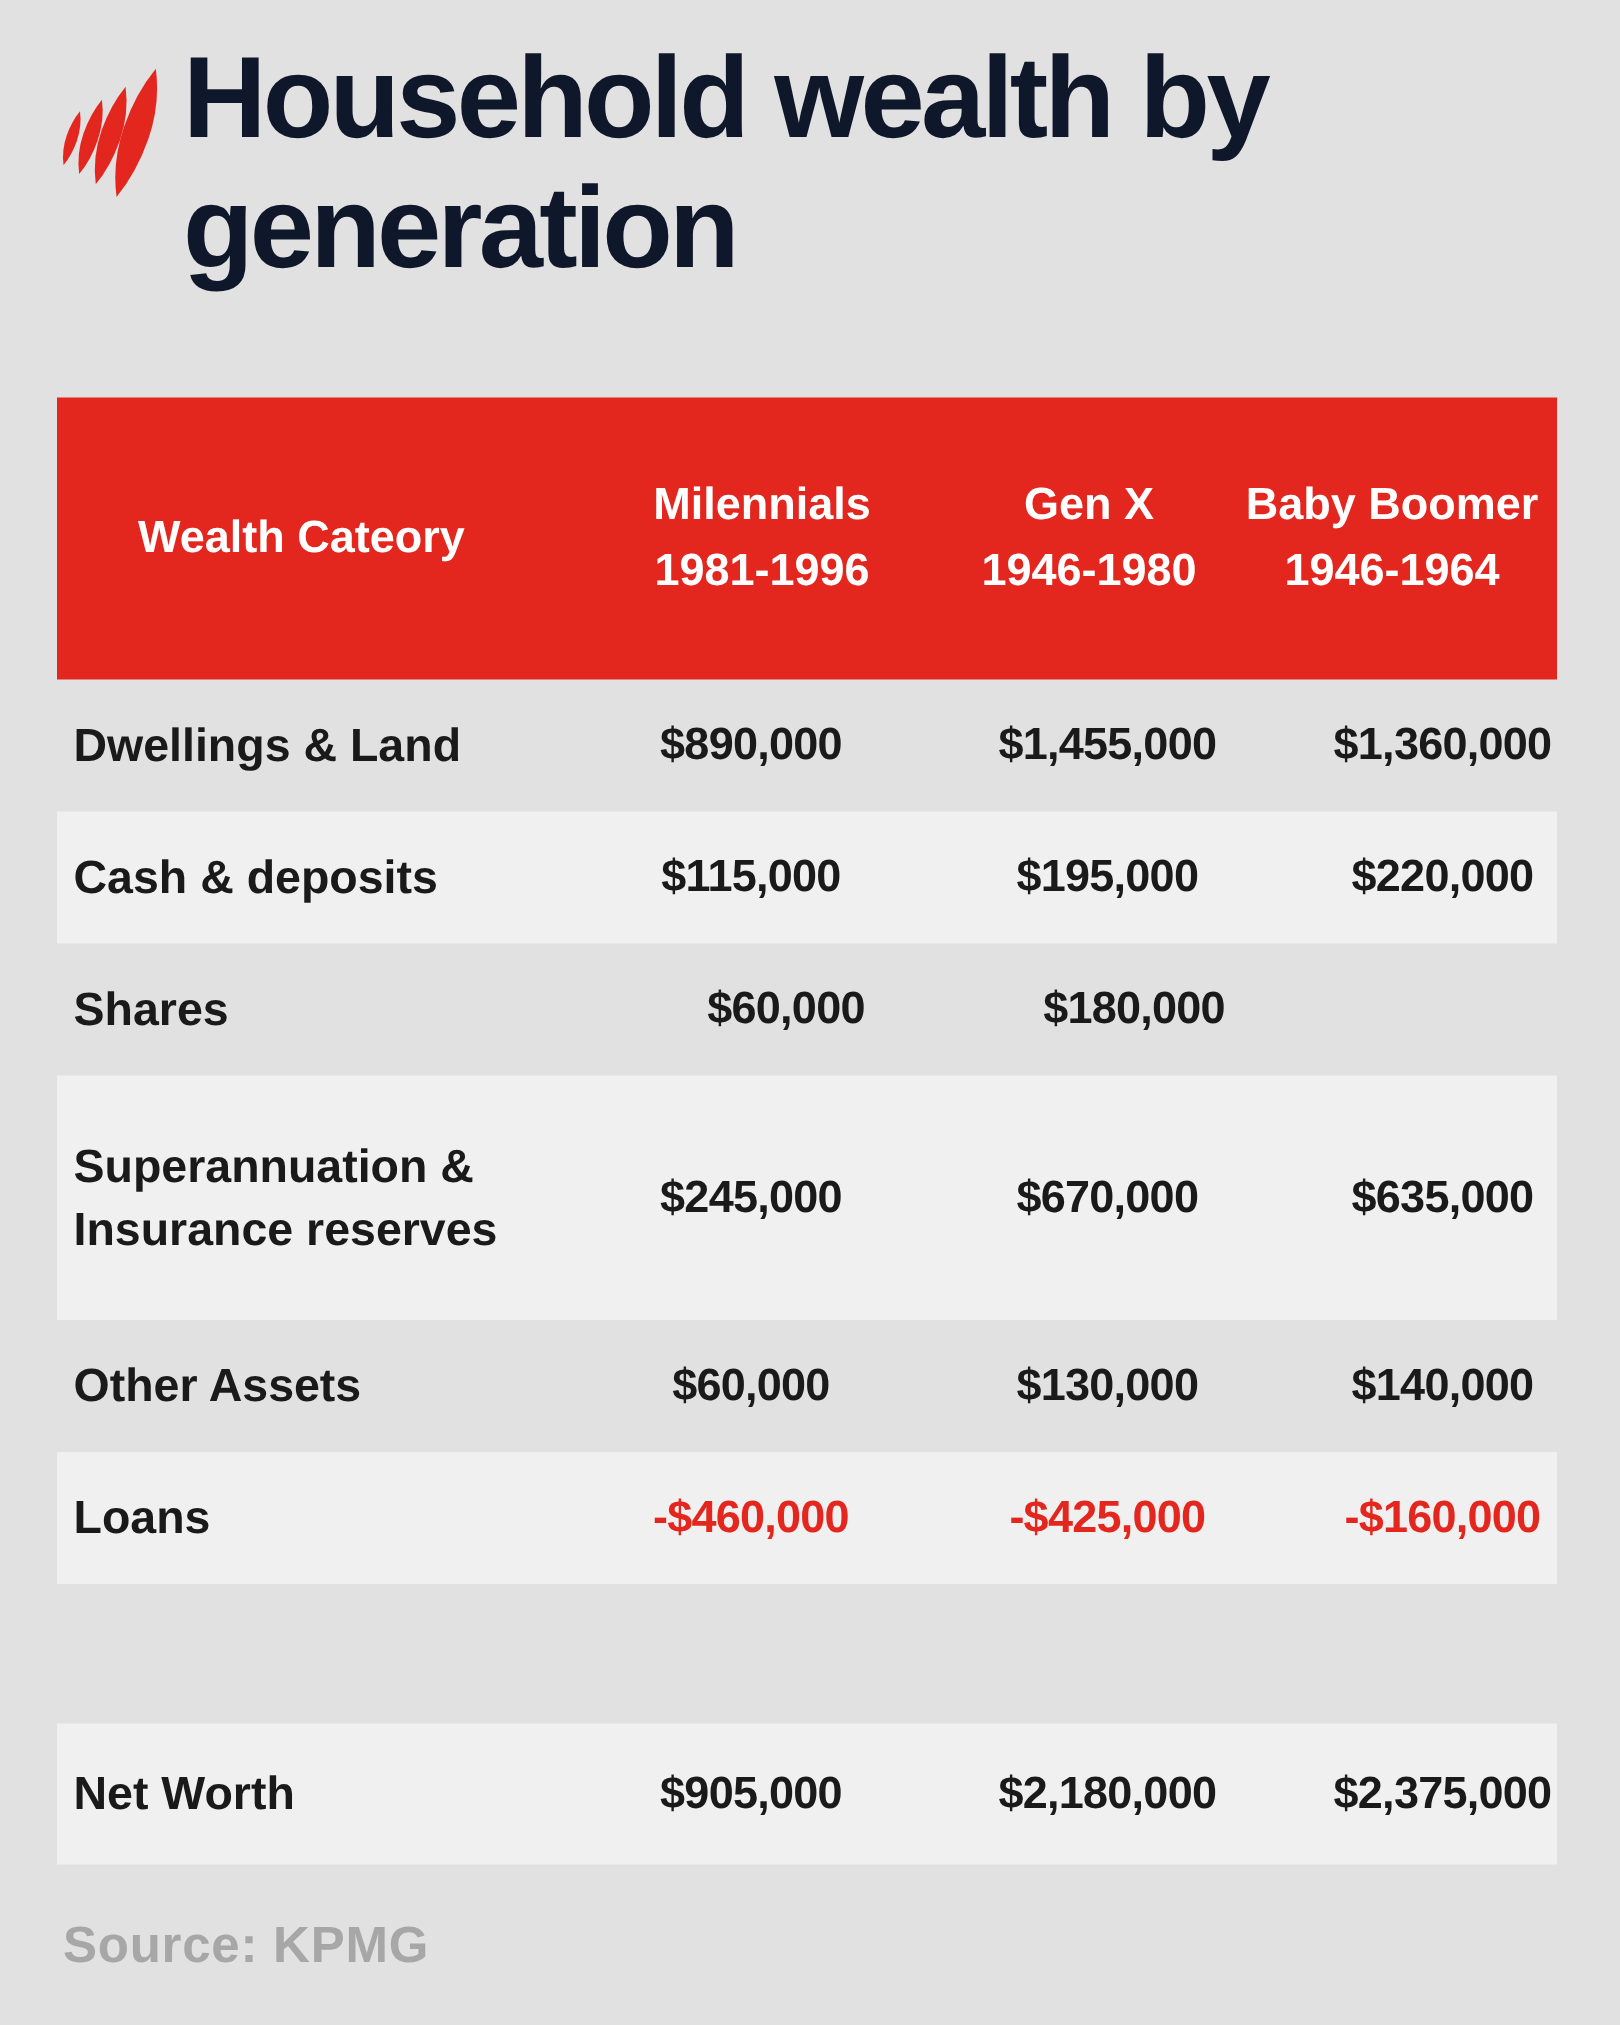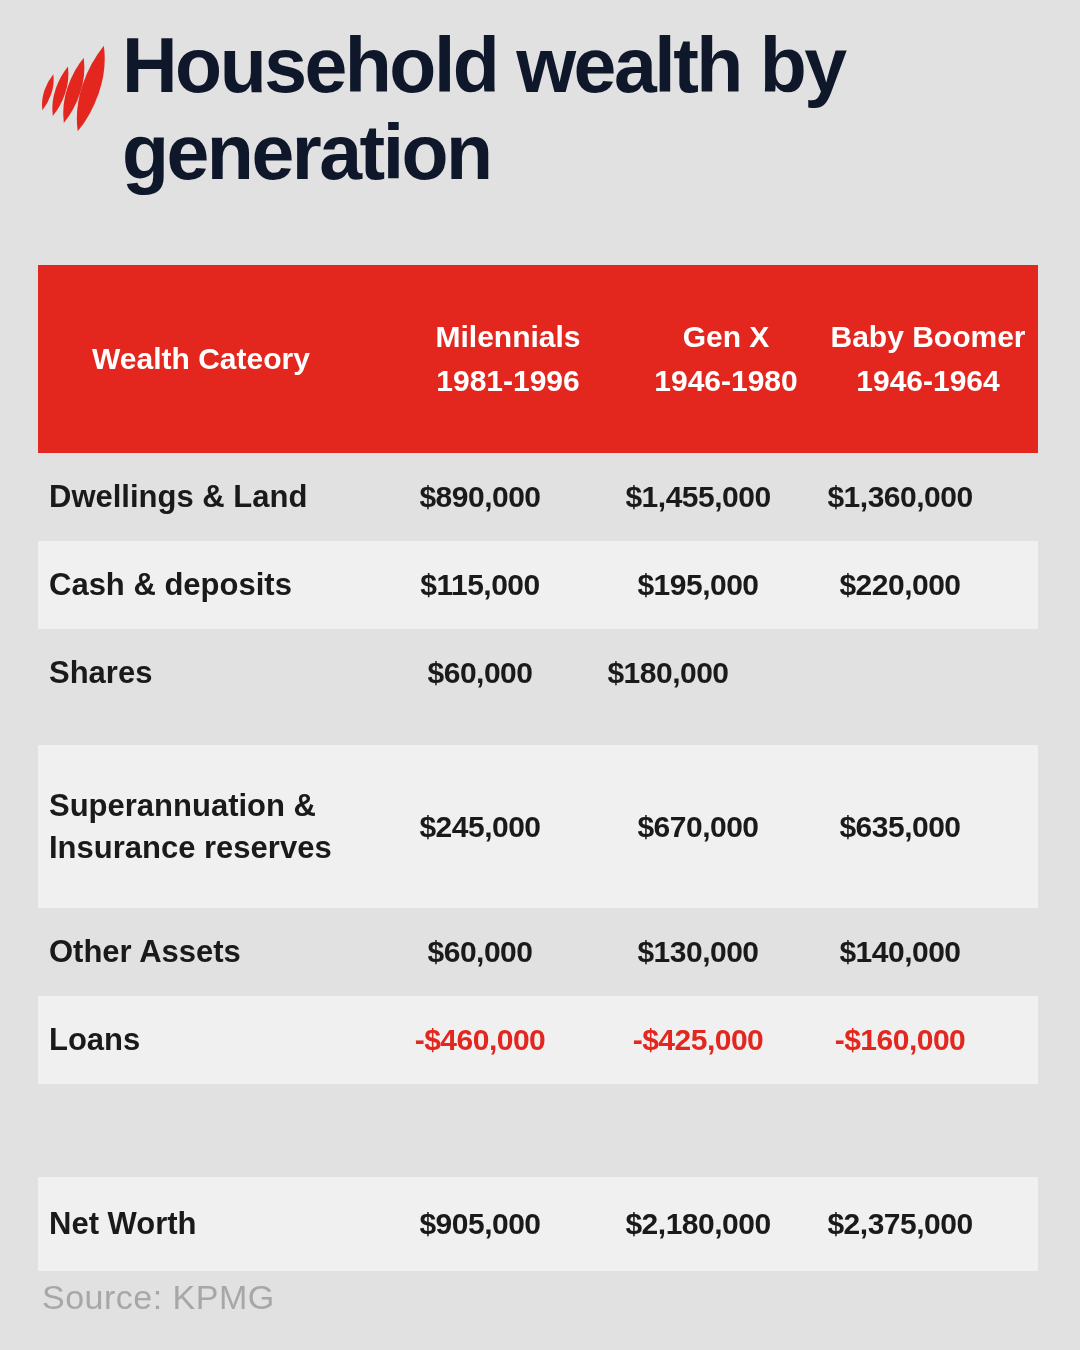--- a/index.html
+++ b/index.html
@@ -70,23 +70,24 @@
     font-size: 30px;
     font-weight: bold;
     line-height: 44px;
     white-space: nowrap;
   }
 
   .row {
     display: flex;
     align-items: center;
     min-height: 88px;
+    gap: 44px;
   }
   .row--light { background: var(--light-row, #F0F0F0); }
-  .row--tall { min-height: 163px; margin-top: 28px; }
+  .row--tall { min-height: 163px; }
   .row--networth { min-height: 94px; }
 
   .row-label {
     font-size: 31px;
     font-weight: bold;
     line-height: 42px;
     color: #1A1A1A;
     max-width: 340px;
   }
   .row-value {
@@ -98,21 +99,21 @@
   .row--neg .row-value { color: var(--accent, #E3271F); text-align: right; }
 
   .row-gap { height: 93px; }
 
   
   .source-note {
     position: absolute;
     left: 42px;
     top: 1278px;
     font-size: 34px;
-    font-weight: 400;
+    font-weight: 700;
     color: #A7A7A7;
     letter-spacing: 0.5px;
   }
 </style>
 </head>
 <body>
 
 <div class="logo">
   <svg viewBox="0 0 76 104" width="68" height="94" aria-hidden="true">
     <defs>

